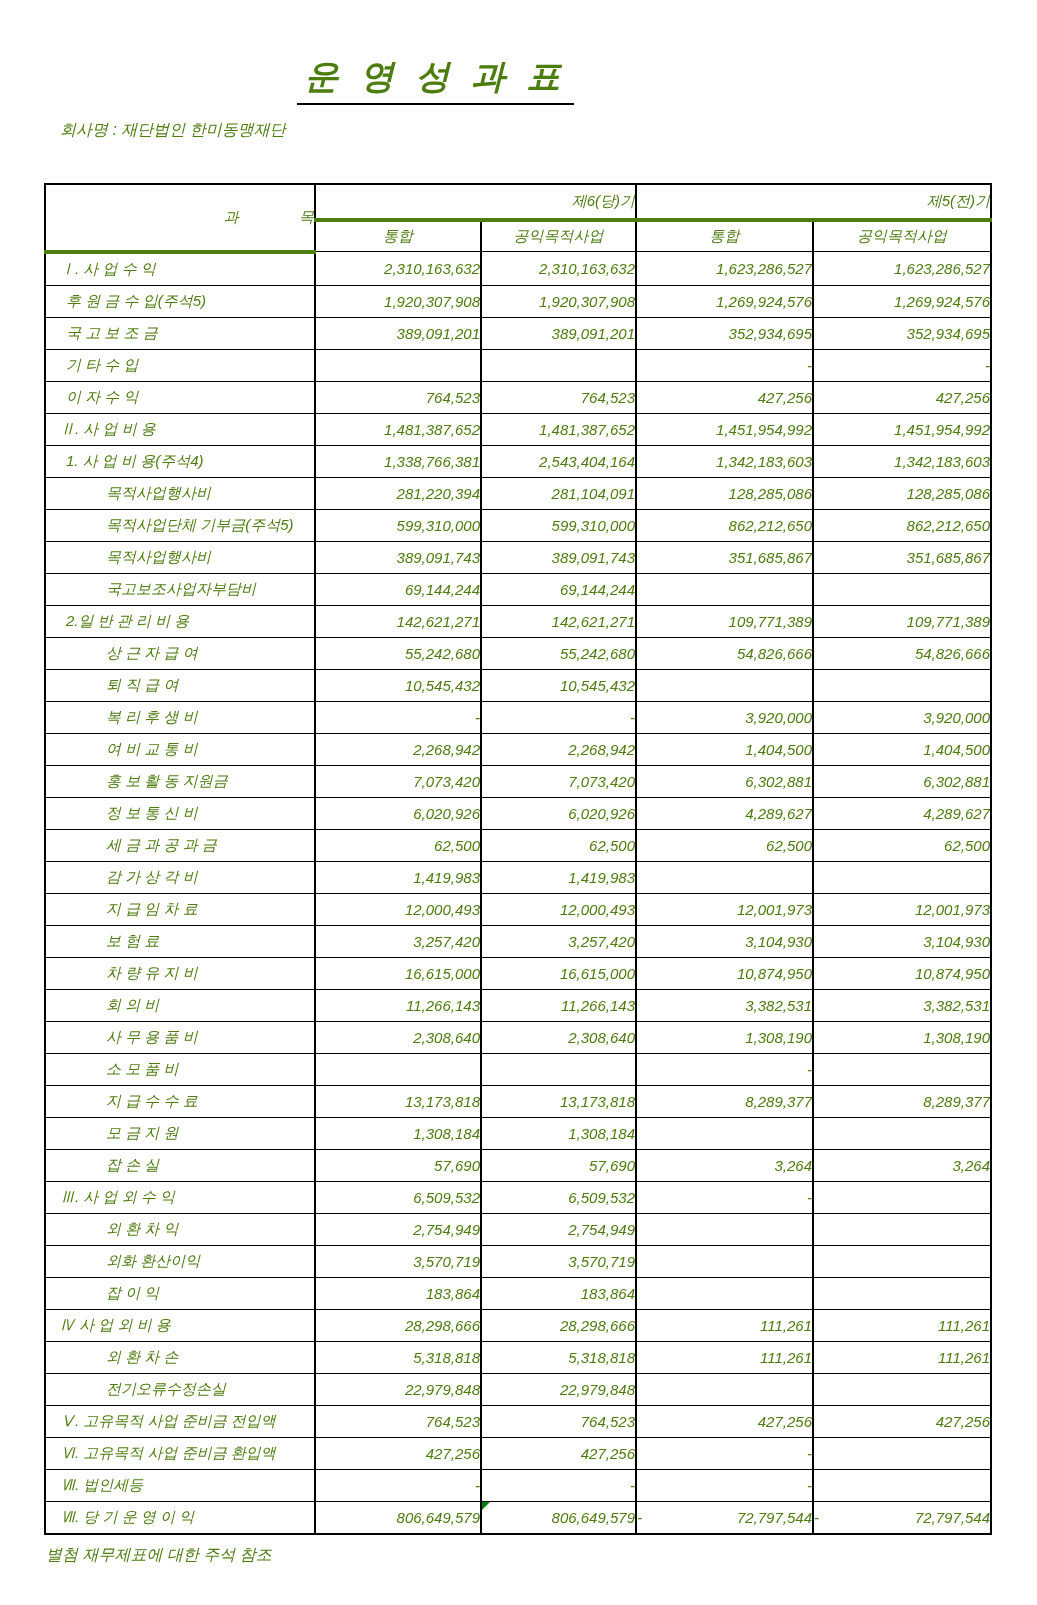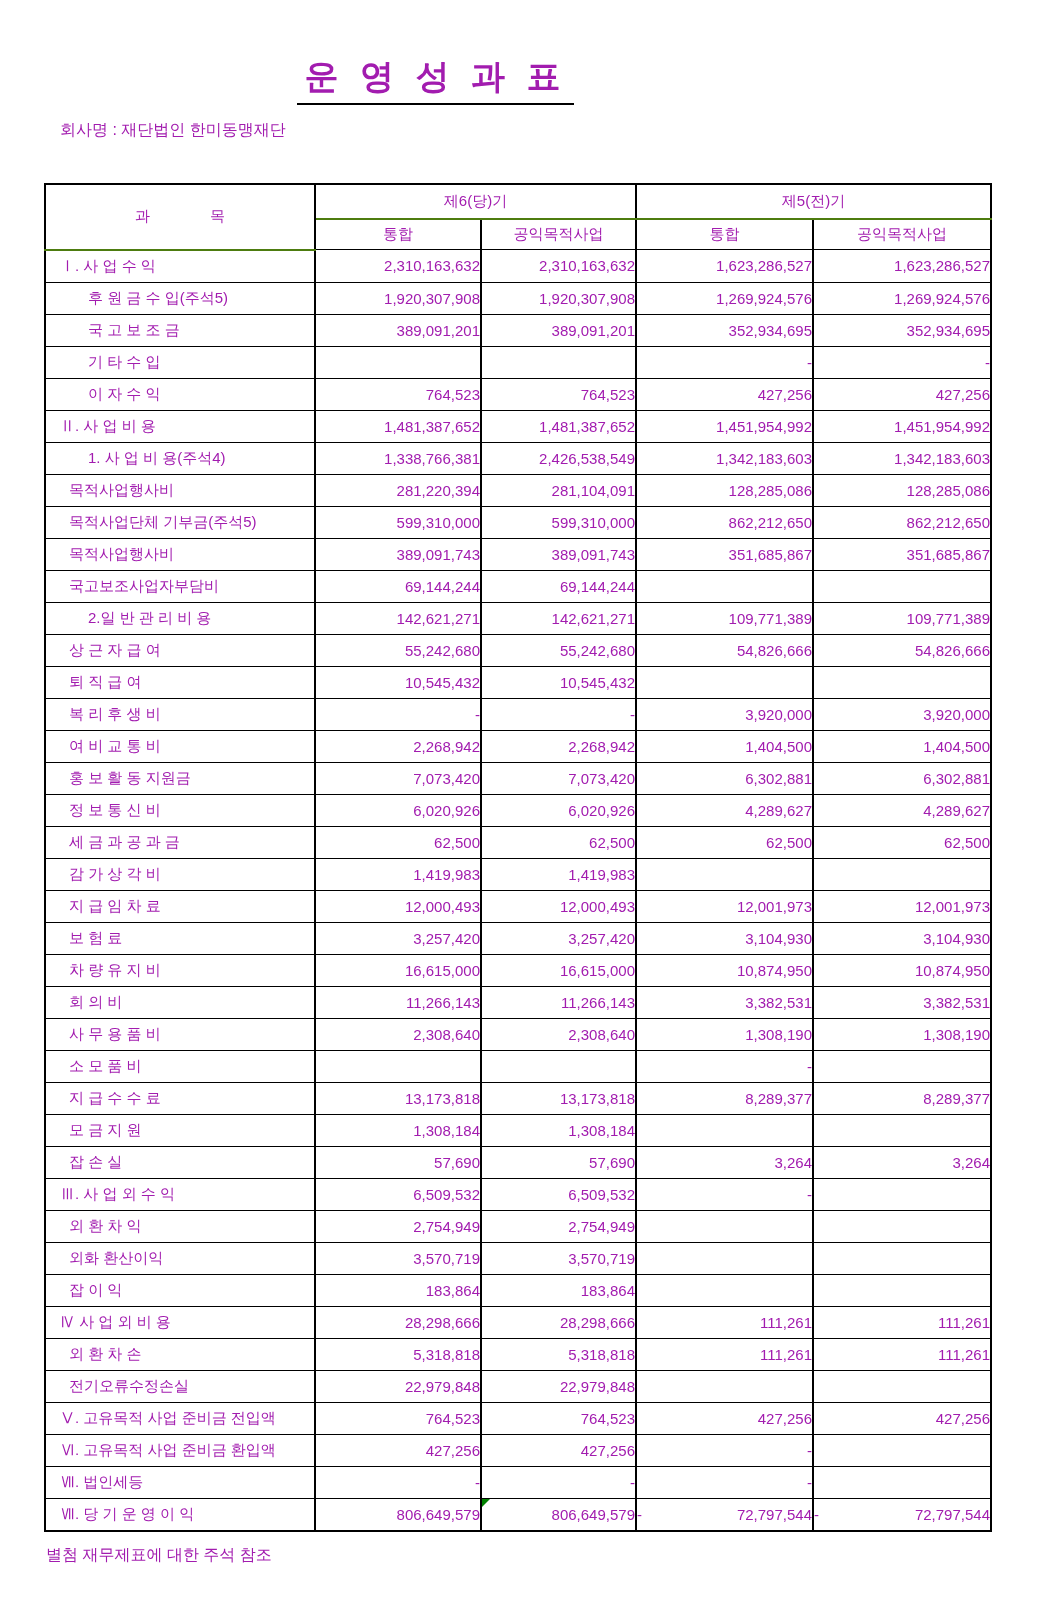--- a/index.html
+++ b/index.html
@@ -2,21 +2,22 @@
 <html lang="ko"><head>
 <meta charset="utf-8">
 <style>
   html, body { margin: 0; padding: 0; background: #ffffff; }
   .page {
     position: relative;
     width: 871px;
     height: 1605px;
     background: #ffffff;
     font-family: "Liberation Sans", sans-serif;
-    color: #a21caf;
+    color: #4d7c0f;
+    font-style: italic;
   }
   .doc-title {
     position: absolute;
     top: 54px; left: 0; right: 0;
     text-align: center;
   }
   .doc-title span {
     display: inline-block;
     font-size: 34px;
     font-weight: 600;
@@ -41,29 +42,29 @@
     border-left: 2px solid #000;
     border-right: 2px solid #000;
     border-top: 1px solid #000;
     border-bottom: 1px solid #000;
     padding: 0;
     font-weight: normal;
     overflow: hidden;
     white-space: nowrap;
   }
   table.report { border: 2px solid #000; }
-  tr.hdr1 th { height: 33px; text-align: center; border-bottom: 2px solid #4d7c0f; }
+  tr.hdr1 th { height: 33px; text-align: right; border-bottom: 4px solid #4d7c0f; }
   tr.hdr2 th { height: 29px; text-align: center; margin-top: 20px; }
   th.item-head { vertical-align: middle; }
   th.item-head span { word-spacing: 56px; }
   tbody td { height: 31px; }
   td.lbl { text-align: left; }
   td.lbl.ind0 { padding-left: 14px; }
-  td.lbl.ind1 { padding-left: 42px; }
-  td.lbl.ind2 { padding-left: 23px; }
+  td.lbl.ind1 { padding-left: 20px; }
+  td.lbl.ind2 { padding-left: 60px; }
   td.num { text-align: right; padding-right: 10px; padding-left: 6px; position: relative; }
   td.num .acct { display: flex; justify-content: space-between; align-items: center; }
   td.num .acct .minus { text-align: left; }
   .corner-marker {
     position: absolute;
     top: 0; left: 0;
     width: 0; height: 0;
     border-top: 8px solid #008000;
     border-right: 8px solid transparent;
   }
@@ -145,21 +146,21 @@
         <tr>
           <td class="lbl ind0">Ⅱ. 사 업 비 용</td>
           <td class="num">1,481,387,652</td>
           <td class="num">1,481,387,652</td>
           <td class="num">1,451,954,992</td>
           <td class="num">1,451,954,992</td>
         </tr>
         <tr>
           <td class="lbl ind1">1. 사 업 비 용(주석4)</td>
           <td class="num">1,338,766,381</td>
-          <td class="num">2,426,538,549</td>
+          <td class="num">2,543,404,164</td>
           <td class="num">1,342,183,603</td>
           <td class="num">1,342,183,603</td>
         </tr>
         <tr>
           <td class="lbl ind2">목적사업행사비</td>
           <td class="num">281,220,394</td>
           <td class="num">281,104,091</td>
           <td class="num">128,285,086</td>
           <td class="num">128,285,086</td>
         </tr>

